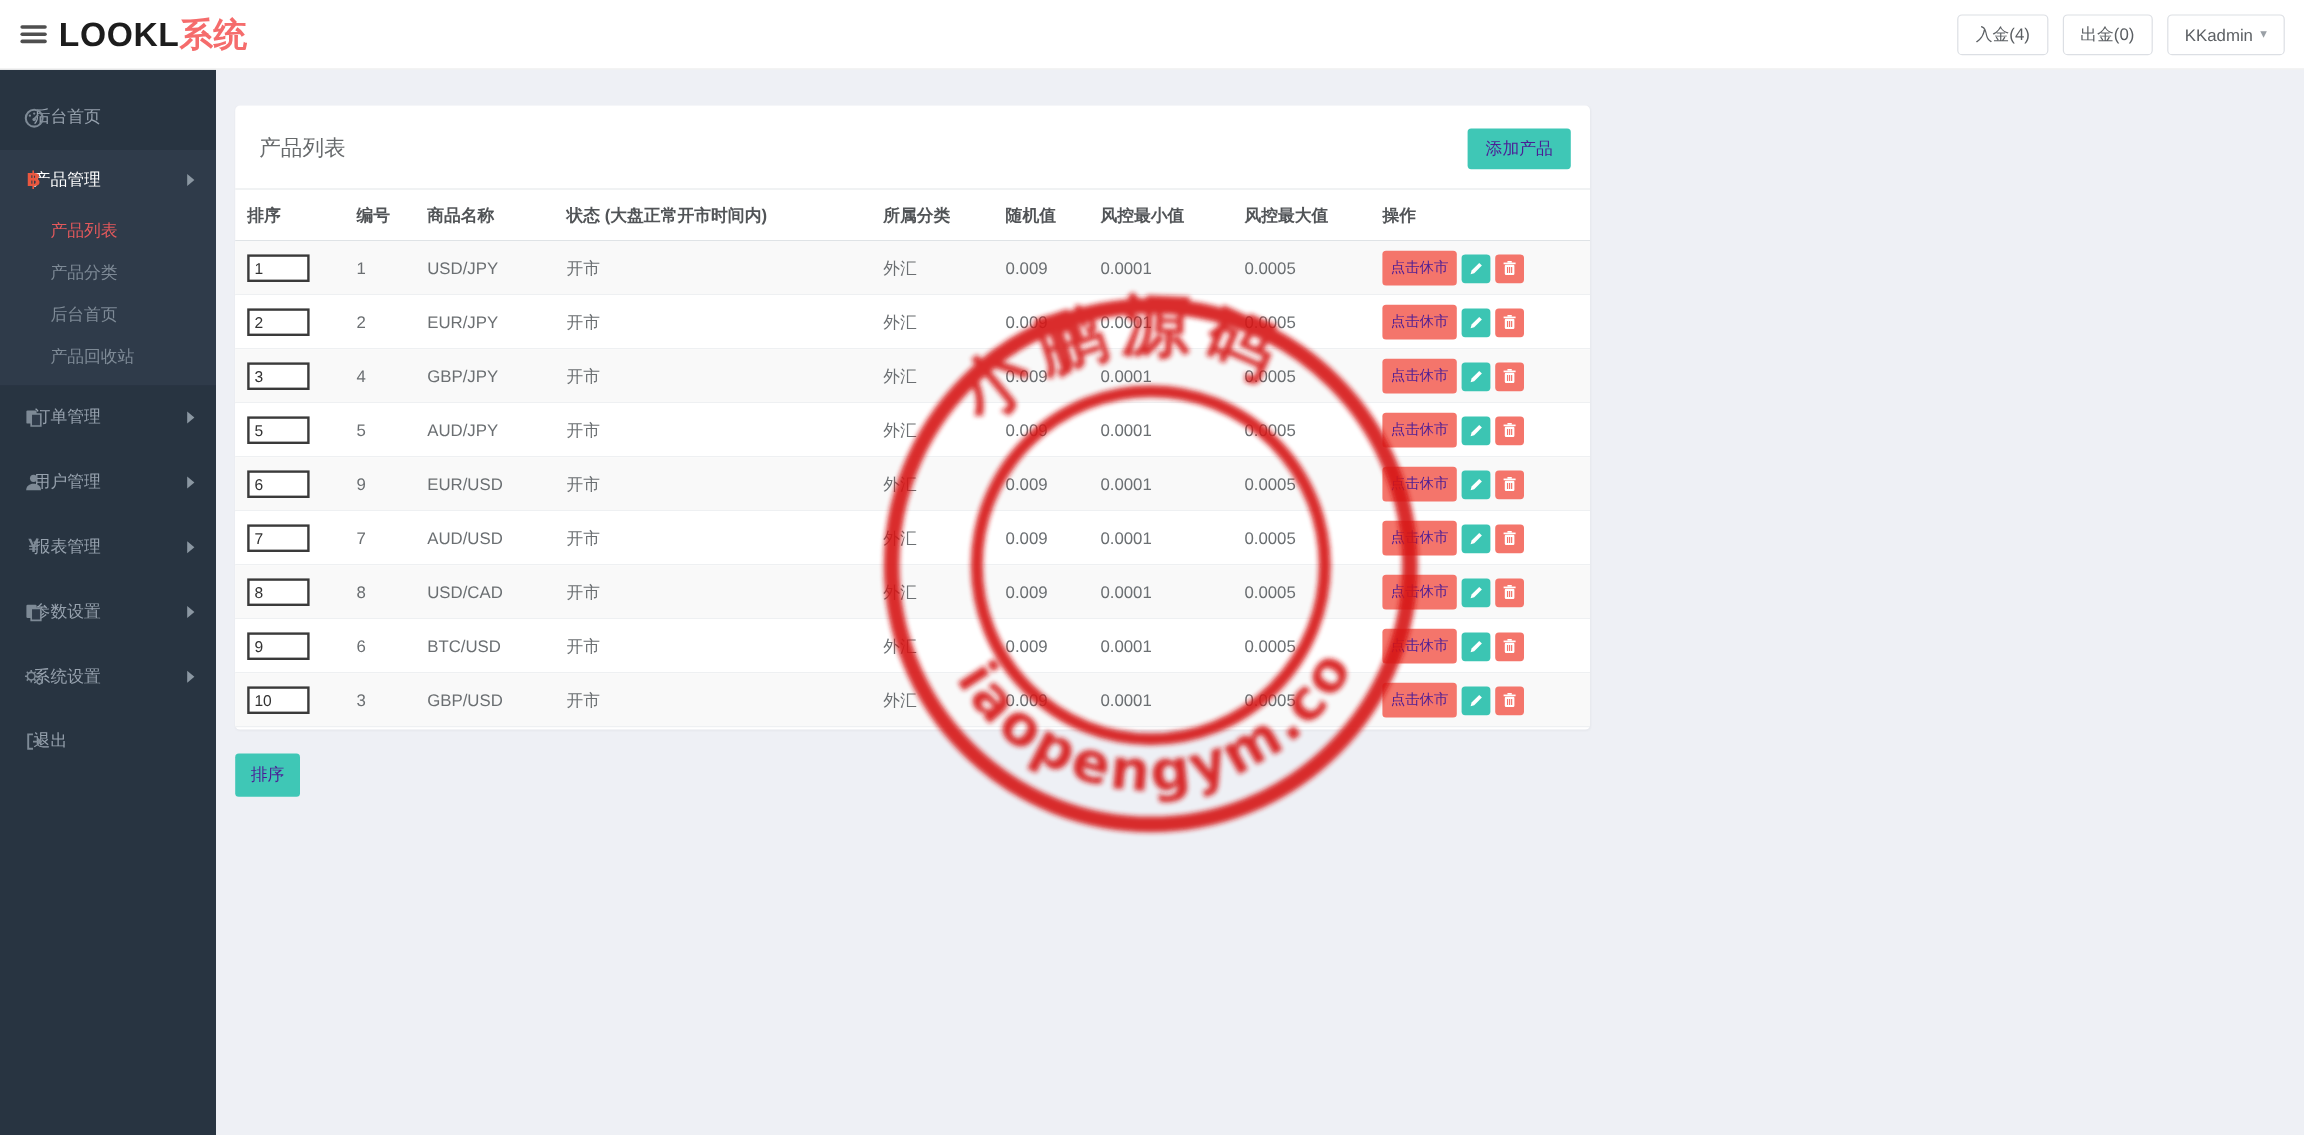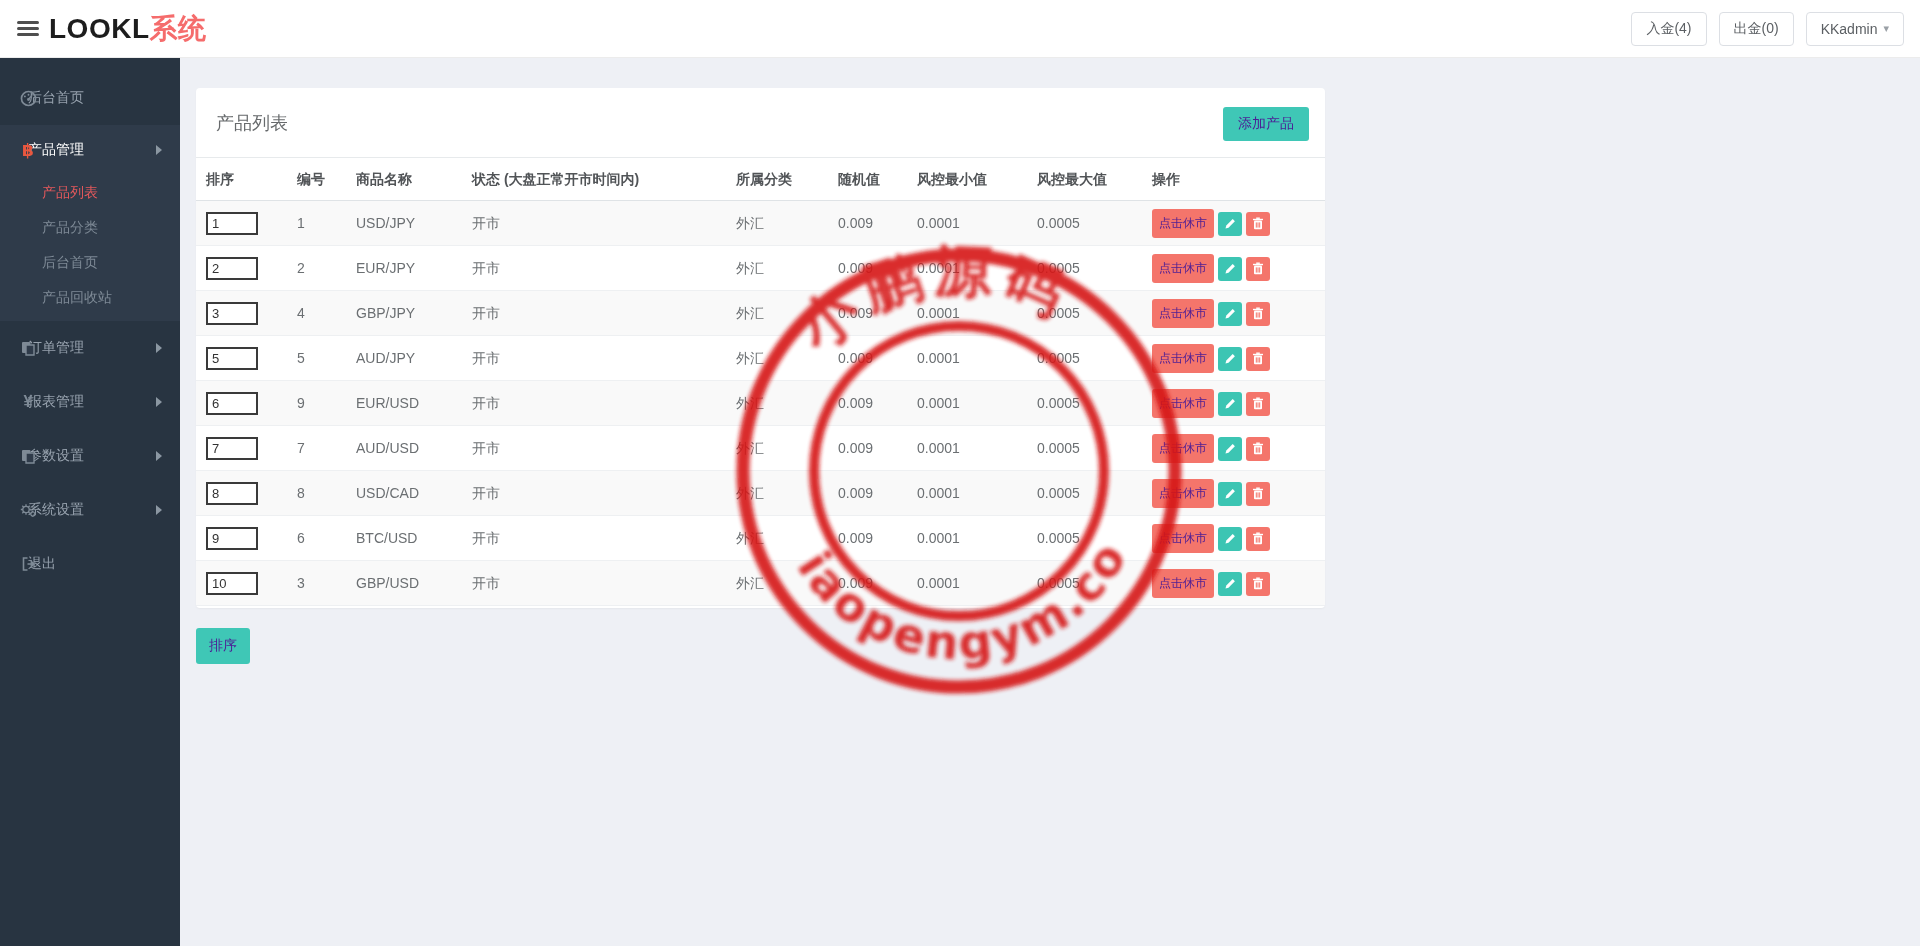--- a/index.html
+++ b/index.html
@@ -125,20 +125,30 @@
         <div class="sub-item">产品回收站</div>
       </div>
       <div class="nav-item">
         <span class="nav-icon">
           <svg width="16" height="17" viewBox="0 0 16 16">
             <rect x="2" y="1.5" width="8.5" height="11" rx="1" fill="#7e8a96"></rect>
             <path d="M6 4.5h8l0 10h-8z" fill="#2f3b4a" stroke="#7e8a96" stroke-width="1.4"></path>
           </svg>
         </span>
         <span class="nav-label">订单管理</span>
+        <span class="nav-caret"></span>
+      </div>
+      <div class="nav-item">
+        <span class="nav-icon">
+          <svg width="16" height="16" viewBox="0 0 16 16">
+            <circle cx="8" cy="4.6" r="3" fill="#7e8a96"></circle>
+            <path d="M1.8 14.5c0-3.4 2.8-5.3 6.2-5.3s6.2 1.9 6.2 5.3z" fill="#7e8a96"></path>
+          </svg>
+        </span>
+        <span class="nav-label">用户管理</span>
         <span class="nav-caret"></span>
       </div>
       <div class="nav-item">
         <span class="nav-icon">
           <span class="y-icon">¥</span>
         </span>
         <span class="nav-label">报表管理</span>
         <span class="nav-caret"></span>
       </div>
       <div class="nav-item">

